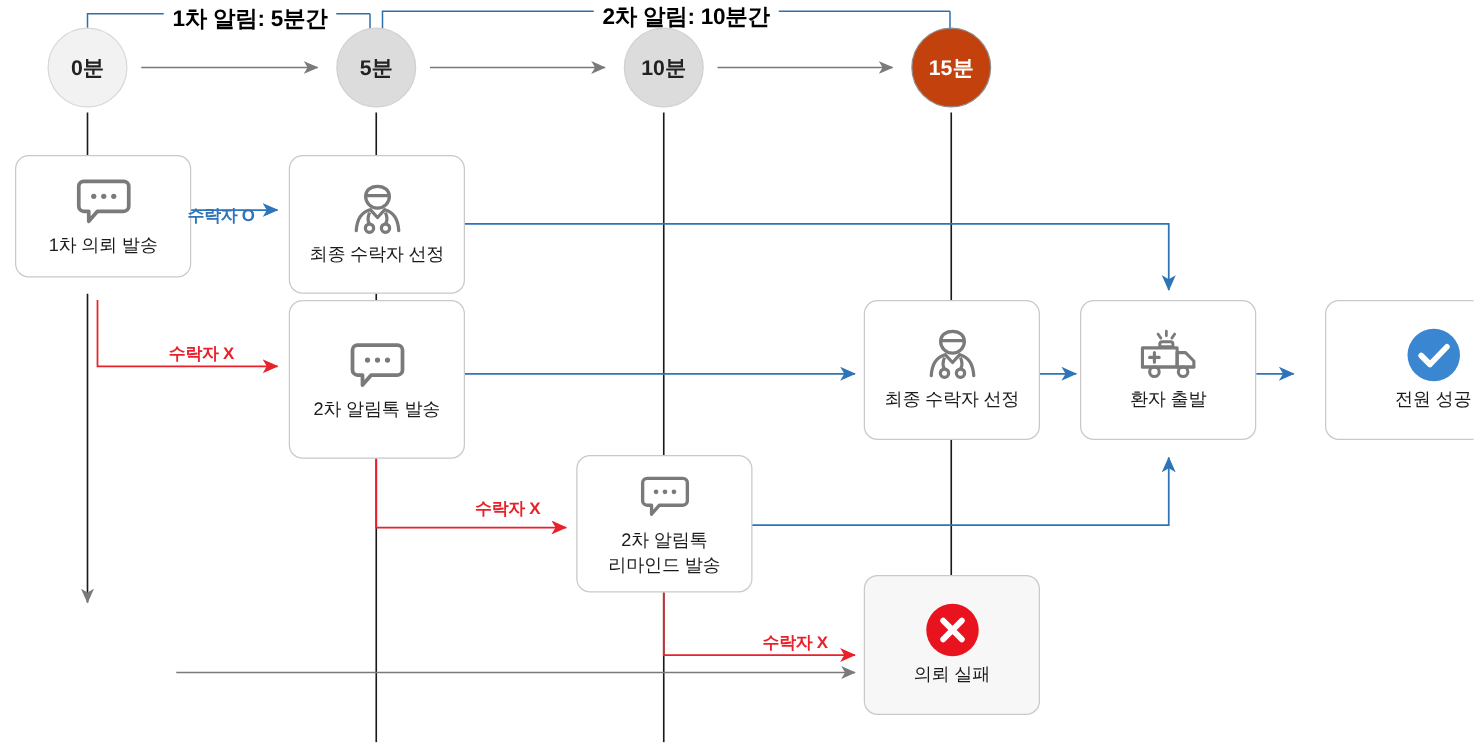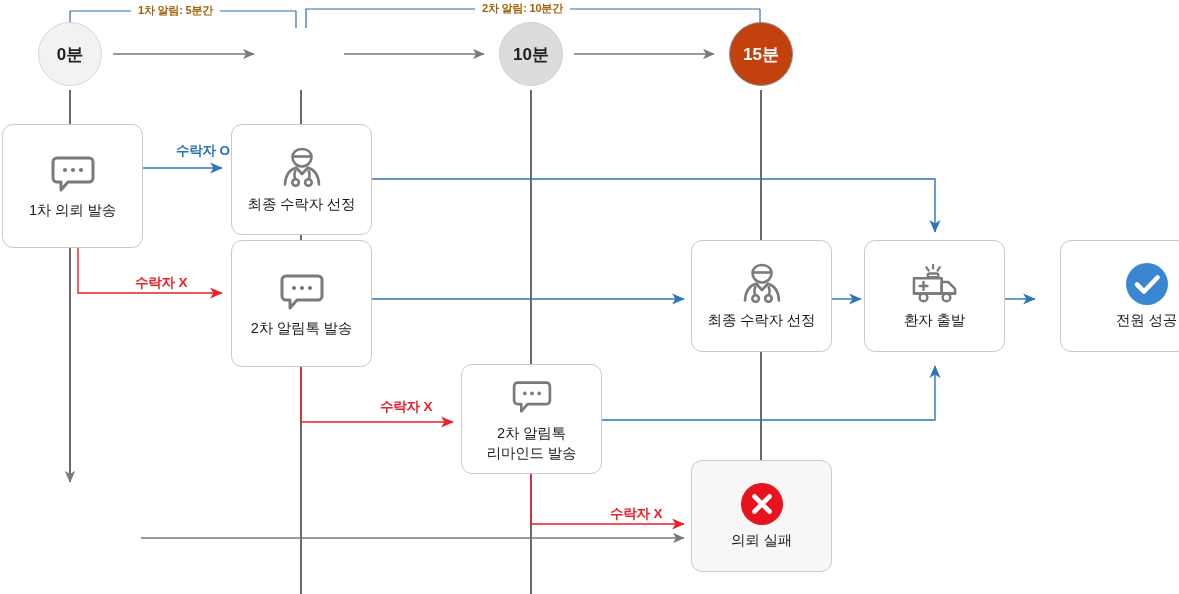--- a/index.html
+++ b/index.html
@@ -18,21 +18,21 @@
         align-items:center;justify-content:center;}
   .card.filled{background:#f7f7f7;}
   .card .ico{display:flex;align-items:center;justify-content:center;height:46px;margin-bottom:4px;}
   .card .cap{font-size:14.5px;color:#1b1b1b;text-align:center;line-height:1.35;
              white-space:pre-line;letter-spacing:-0.2px;}
 
   .elabel{position:absolute;font-size:13.5px;font-weight:bold;white-space:nowrap;letter-spacing:-0.2px;}
   .elabel.blue{color:#2d74b8;}
   .elabel.red{color:#e8212b;}
 
-  .bracket-label{position:absolute;font-size:11px;font-weight:bold;color:#a16207;
+  .bracket-label{position:absolute;font-size:18px;font-weight:bold;color:#000000;
                  background:#fff;padding:0 7px;white-space:nowrap;letter-spacing:-0.2px;}
 </style>
 </head>
 <body>
 
 <div id="stage">
 
   <svg id="wires" viewBox="0 0 1179 594" xmlns="http://www.w3.org/2000/svg">
     <defs>
       <marker id="ag" markerWidth="9" markerHeight="8" refX="8.5" refY="4" orient="auto">
@@ -112,24 +112,25 @@
 
     <g stroke="#2d74b8" stroke-width="1.4" fill="none">
       <line x1="1005" y1="299" x2="1035" y2="299" marker-end="url(#ab)"></line>
     </g>
   </svg>
 
   <div class="bracket-label" style="left:131px;top:3px;">1차 알림: 5분간</div>
   <div class="bracket-label" style="left:475px;top:1px;">2차 알림: 10분간</div>
 
   <div class="tnode light" style="left:38px;top:22px;width:64px;height:64px;">0분</div>
+  <div class="tnode mid" style="left:269px;top:22px;width:64px;height:64px;">5분</div>
   <div class="tnode mid" style="left:499px;top:22px;width:64px;height:64px;">10분</div>
   <div class="tnode dark" style="left:729px;top:22px;width:64px;height:64px;">15분</div>
 
-  <div class="card" style="left:2px;top:124px;width:141px;height:124px;">
+  <div class="card" style="left:12px;top:124px;width:141px;height:98px;">
     <div class="ico">
       <svg width="44" height="38" viewBox="0 0 44 38">
         <path d="M6,3 H38 a4,4 0 0 1 4,4 V23 a4,4 0 0 1 -4,4 H17 L10,35 V27 H6 a4,4 0 0 1 -4,-4 V7 a4,4 0 0 1 4,-4 Z" fill="none" stroke="#7a7a7a" stroke-width="3" stroke-linejoin="round"></path>
         <circle cx="14" cy="15" r="2.1" fill="#7a7a7a"></circle>
         <circle cx="22" cy="15" r="2.1" fill="#7a7a7a"></circle>
         <circle cx="30" cy="15" r="2.1" fill="#7a7a7a"></circle>
       </svg>
     </div>
     <div class="cap">1차 의뢰 발송</div>
   </div>
@@ -225,18 +226,18 @@
   <div class="card filled" style="left:691px;top:460px;width:141px;height:112px;">
     <div class="ico">
       <svg width="46" height="46" viewBox="0 0 46 46">
         <circle cx="23" cy="23" r="21" fill="#e8131f"></circle>
         <path d="M15.5,15.5 L30.5,30.5 M30.5,15.5 L15.5,30.5" fill="none" stroke="#ffffff" stroke-width="4.6" stroke-linecap="round"></path>
       </svg>
     </div>
     <div class="cap">의뢰 실패</div>
   </div>
 
-  <div class="elabel blue" style="left:150px;top:142px;margin-left:26px;">수락자 O</div>
+  <div class="elabel blue" style="left:150px;top:164px;">수락자 O</div>
   <div class="elabel red" style="left:135px;top:274px;">수락자 X</div>
   <div class="elabel red" style="left:380px;top:398px;">수락자 X</div>
   <div class="elabel red" style="left:610px;top:505px;">수락자 X</div>
 
 </div>
 
 </body></html>

